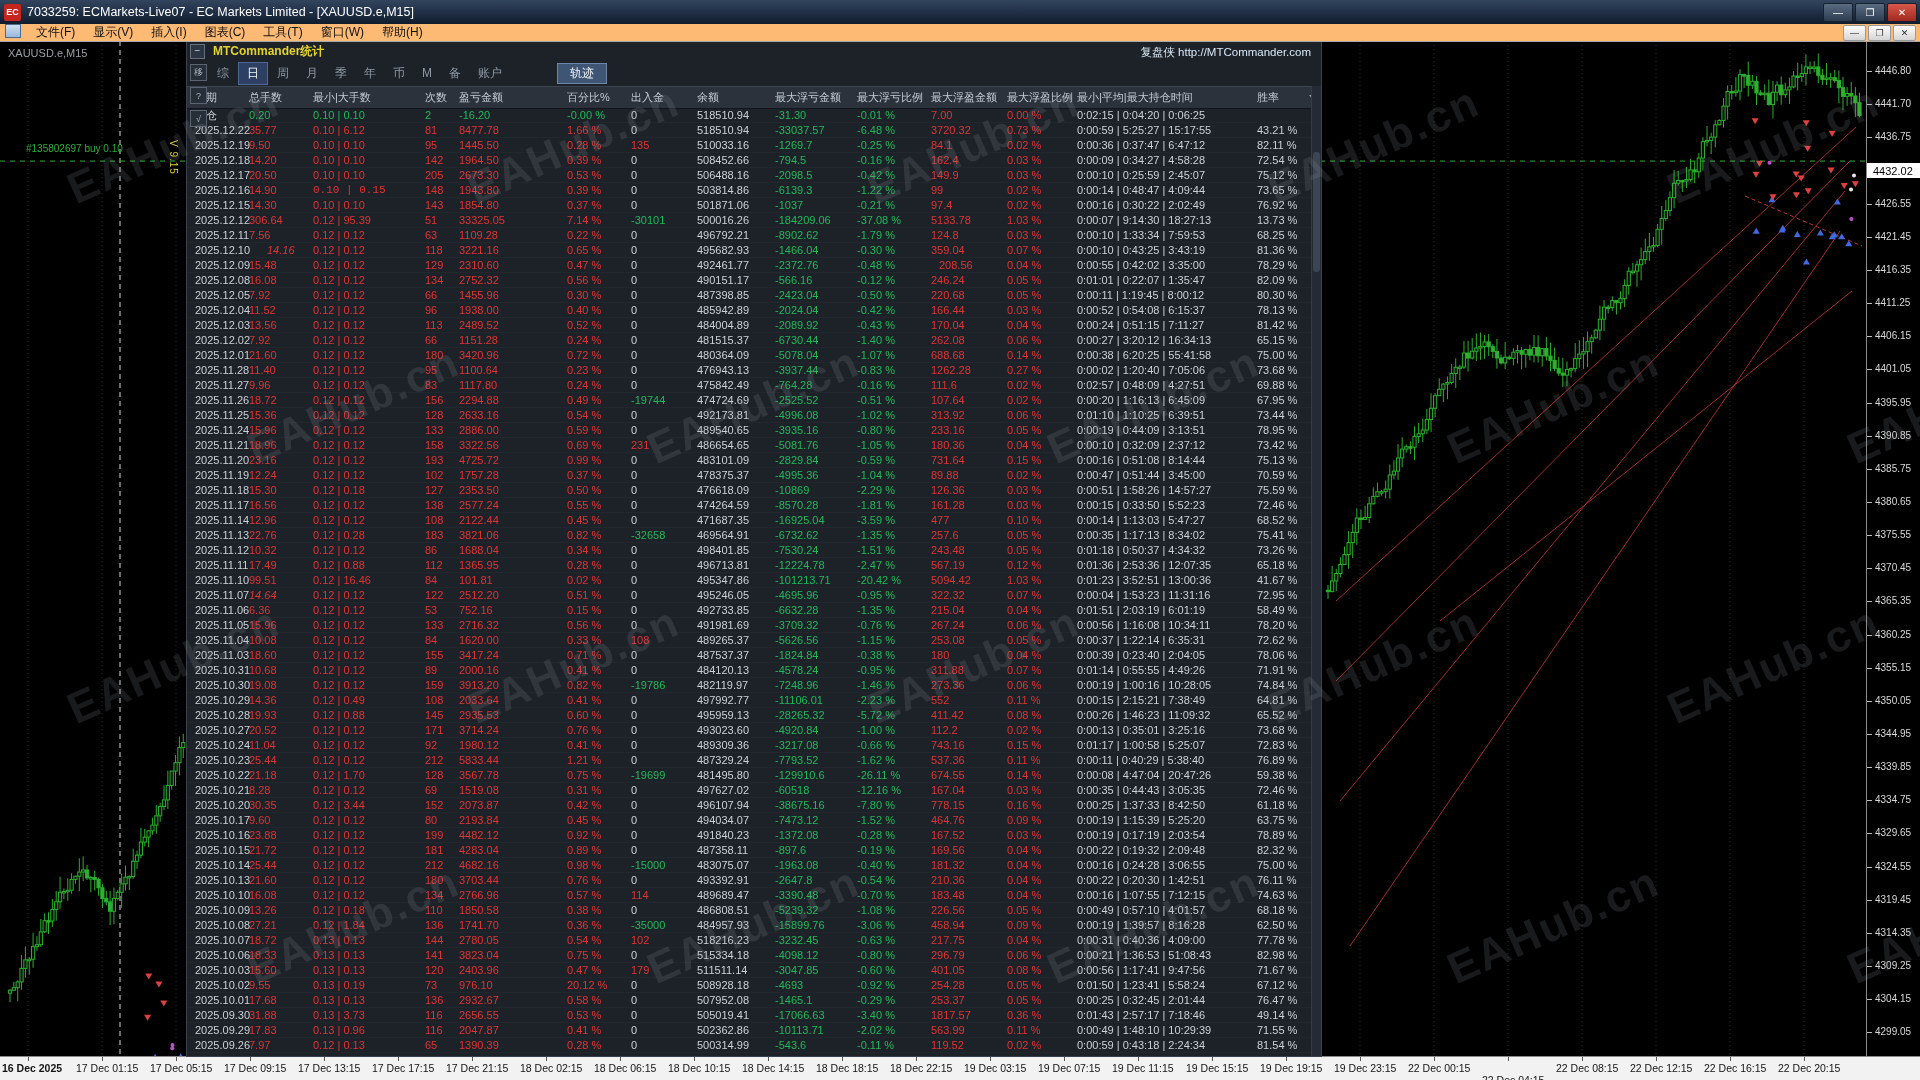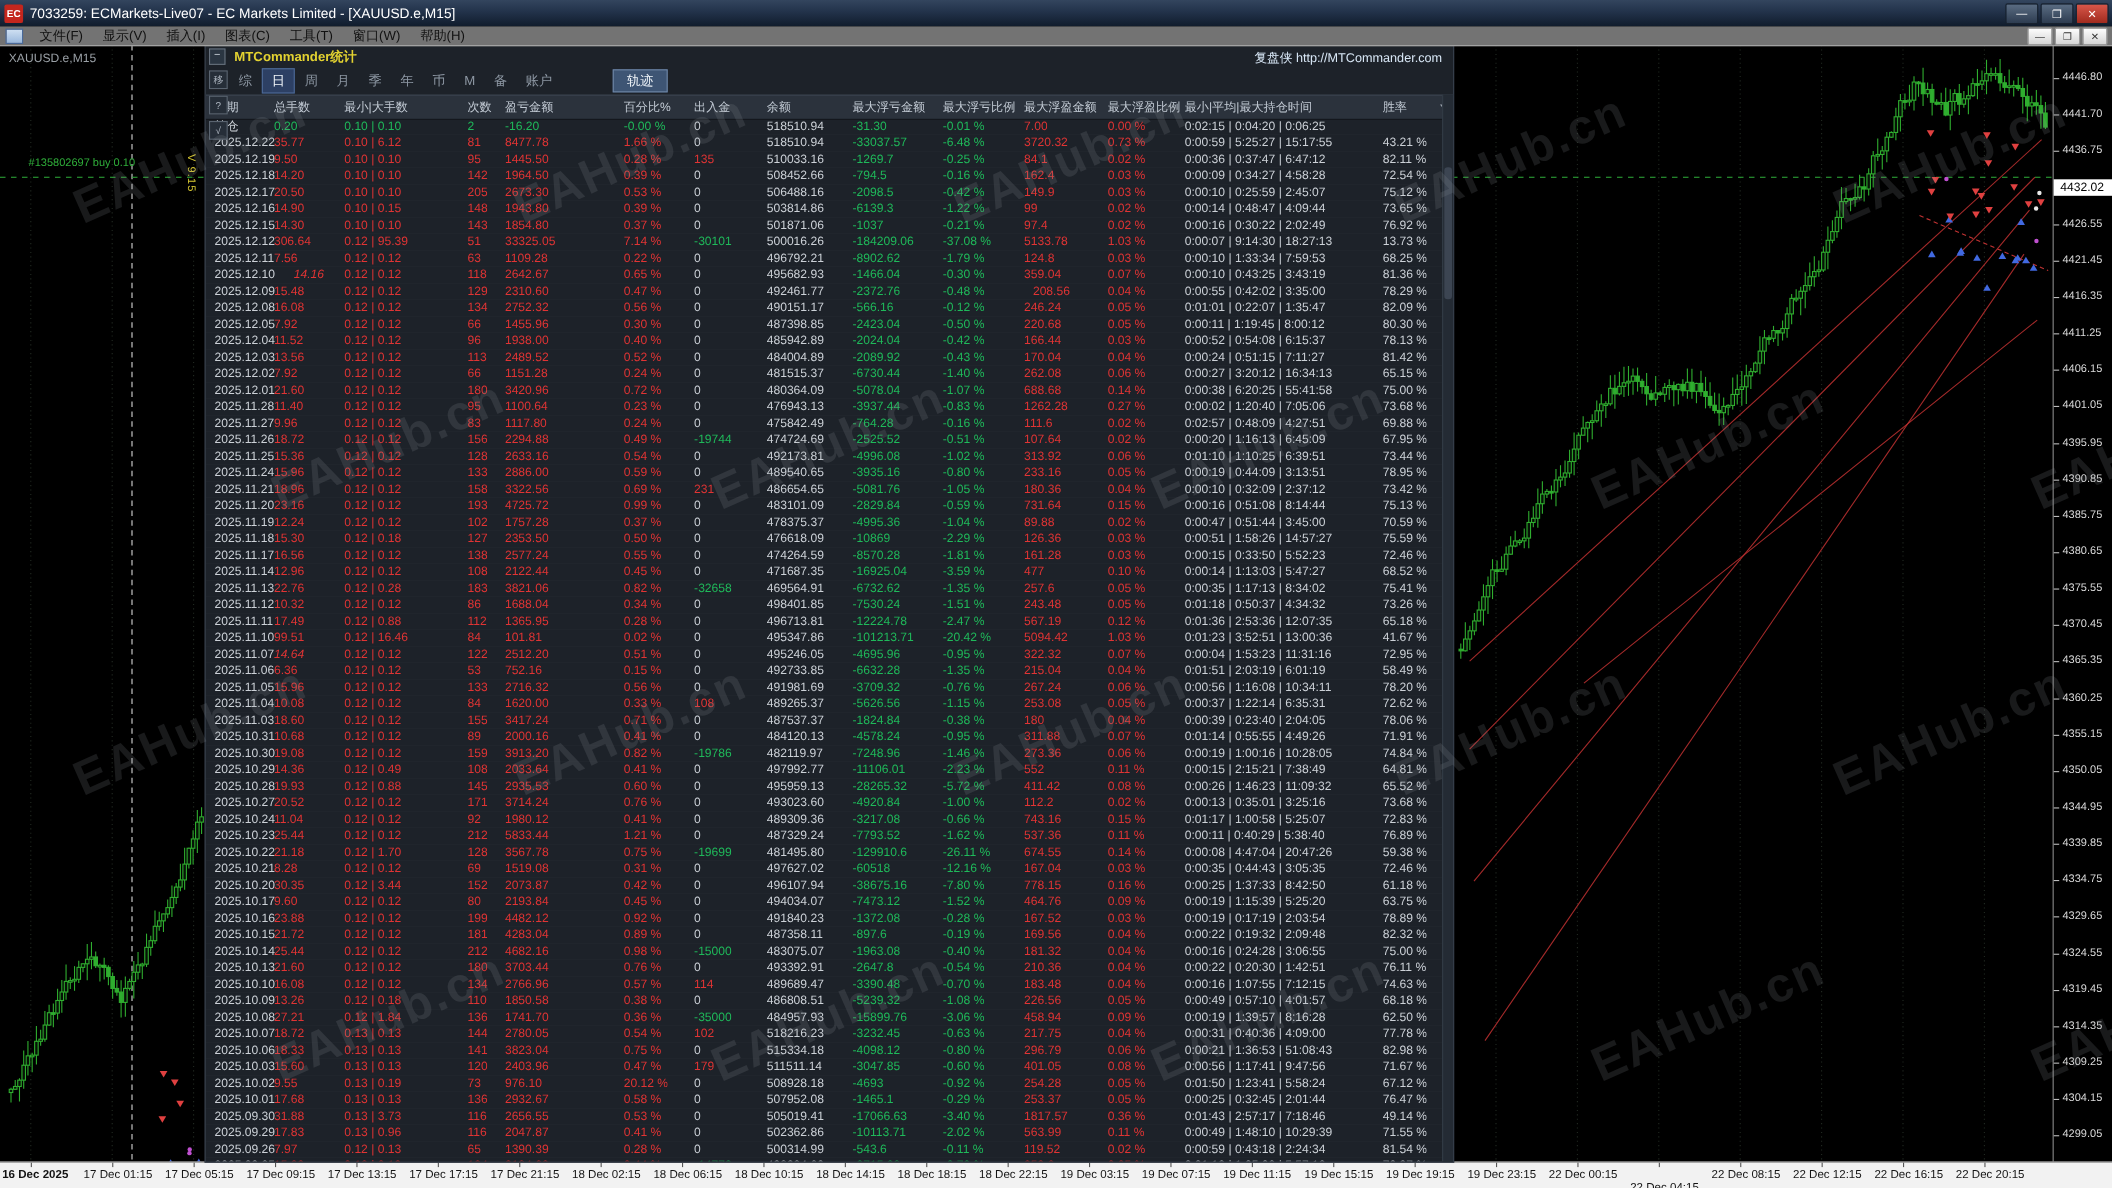--- a/index.html
+++ b/index.html
@@ -9,22 +9,22 @@
   
   #titlebar{position:absolute;left:0;top:0;width:1920px;height:24px;z-index:40;
     background:linear-gradient(#33455e 0%,#22324a 45%,#101c2c 100%);
     display:flex;align-items:center;color:#fff;font-size:12.5px;border-bottom:1px solid #05090f;}
   #app-logo{width:17px;height:17px;margin:0 6px 0 4px;background:#c4261d;color:#fff;font-size:9px;
     font-weight:bold;display:flex;align-items:center;justify-content:center;border-radius:2px;}
   #win-btns{position:absolute;right:3px;top:3px;display:flex;gap:2px;}
   .wbtn{width:28px;height:17px;font-size:10px;color:#fff;display:flex;align-items:center;justify-content:center;
     background:linear-gradient(#5a6c82,#2d3c50);border:1px solid #18222f;border-radius:2px;}
   .wbtn.close{background:linear-gradient(#d8574a,#a02a1e);}
-  #menubar{position:absolute;left:0;top:24px;width:1920px;height:17px;z-index:40;background:#737373;
-    border-bottom:1px solid #a8a8a8;display:flex;align-items:center;font-size:12px;color:#111;}
+  #menubar{position:absolute;left:0;top:24px;width:1920px;height:17px;z-index:40;background:#fdba74;
+    border-bottom:1px solid #a8a8a8;display:flex;align-items:flex-start;font-size:12px;color:#111;}
   .menu-item{padding:0 9px;height:100%;display:flex;align-items:center;}
   #mdi-icon{width:14px;height:12px;margin:0 6px 0 5px;border:1px solid #4a6a9a;background:linear-gradient(#cfe0f2,#9ab8dc);}
   #mdi-btns{position:absolute;right:4px;top:1px;display:flex;gap:2px;}
   .mbtn{width:21px;height:14px;font-size:9px;color:#333;display:flex;align-items:center;justify-content:center;
     background:linear-gradient(#fdfdfd,#d5d5d5);border:1px solid #9a9a9a;border-radius:2px;}
 
   
   #chart-svg{position:absolute;left:0;top:41px;z-index:1;}
   #symbol-label{position:absolute;left:8px;top:47px;z-index:2;color:#9aa0a6;font-size:11px;}
   #pos-label{position:absolute;left:26px;top:143px;z-index:2;color:#2fae3a;font-size:10px;}
@@ -738,21 +738,21 @@
           <div class="tcell c-green" style="left: 588px;">-2098.5</div>
           <div class="tcell c-green" style="left: 670px;">-0.42 %</div>
           <div class="tcell c-red" style="left: 744px;">149.9</div>
           <div class="tcell c-red" style="left: 820px;">0.03 %</div>
           <div class="tcell c-gray" style="left: 890px;">0:00:10 | 0:25:59 | 2:45:07</div>
           <div class="tcell c-gray" style="left: 1070px;">75.12 %</div>
         </div>
         <div class="trow">
           <div class="tcell c-gray" style="left: 8px;">2025.12.16</div>
           <div class="tcell c-red" style="left: 62px;">14.90</div>
-          <div class="tcell c-red" style="left: 126px;">0.10 | 0.15</div>
+          <div class="tcell c-red" style="left: 126px; font-family: Liberation Mono, monospace;">0.10 | 0.15</div>
           <div class="tcell c-red" style="left: 238px;">148</div>
           <div class="tcell c-red" style="left: 272px;">1943.80</div>
           <div class="tcell c-red" style="left: 380px;">0.39 %</div>
           <div class="tcell c-gray" style="left: 444px;">0</div>
           <div class="tcell c-gray" style="left: 510px;">503814.86</div>
           <div class="tcell c-green" style="left: 588px;">-6139.3</div>
           <div class="tcell c-green" style="left: 670px;">-1.22 %</div>
           <div class="tcell c-red" style="left: 744px;">99</div>
           <div class="tcell c-red" style="left: 820px;">0.02 %</div>
           <div class="tcell c-gray" style="left: 890px;">0:00:14 | 0:48:47 | 4:09:44</div>
@@ -804,21 +804,21 @@
           <div class="tcell c-red" style="left: 744px;">124.8</div>
           <div class="tcell c-red" style="left: 820px;">0.03 %</div>
           <div class="tcell c-gray" style="left: 890px;">0:00:10 | 1:33:34 | 7:59:53</div>
           <div class="tcell c-gray" style="left: 1070px;">68.25 %</div>
         </div>
         <div class="trow">
           <div class="tcell c-gray" style="left: 8px;">2025.12.10</div>
           <div class="tcell c-red" style="left: 80px; font-style: italic;">14.16</div>
           <div class="tcell c-red" style="left: 126px;">0.12 | 0.12</div>
           <div class="tcell c-red" style="left: 238px;">118</div>
-          <div class="tcell c-red" style="left: 272px;">2642.67</div>
+          <div class="tcell c-red" style="left: 272px;">3221.16</div>
           <div class="tcell c-red" style="left: 380px;">0.65 %</div>
           <div class="tcell c-gray" style="left: 444px;">0</div>
           <div class="tcell c-gray" style="left: 510px;">495682.93</div>
           <div class="tcell c-green" style="left: 588px;">-1466.04</div>
           <div class="tcell c-green" style="left: 670px;">-0.30 %</div>
           <div class="tcell c-red" style="left: 744px;">359.04</div>
           <div class="tcell c-red" style="left: 820px;">0.07 %</div>
           <div class="tcell c-gray" style="left: 890px;">0:00:10 | 0:43:25 | 3:43:19</div>
           <div class="tcell c-gray" style="left: 1070px;">81.36 %</div>
         </div>

